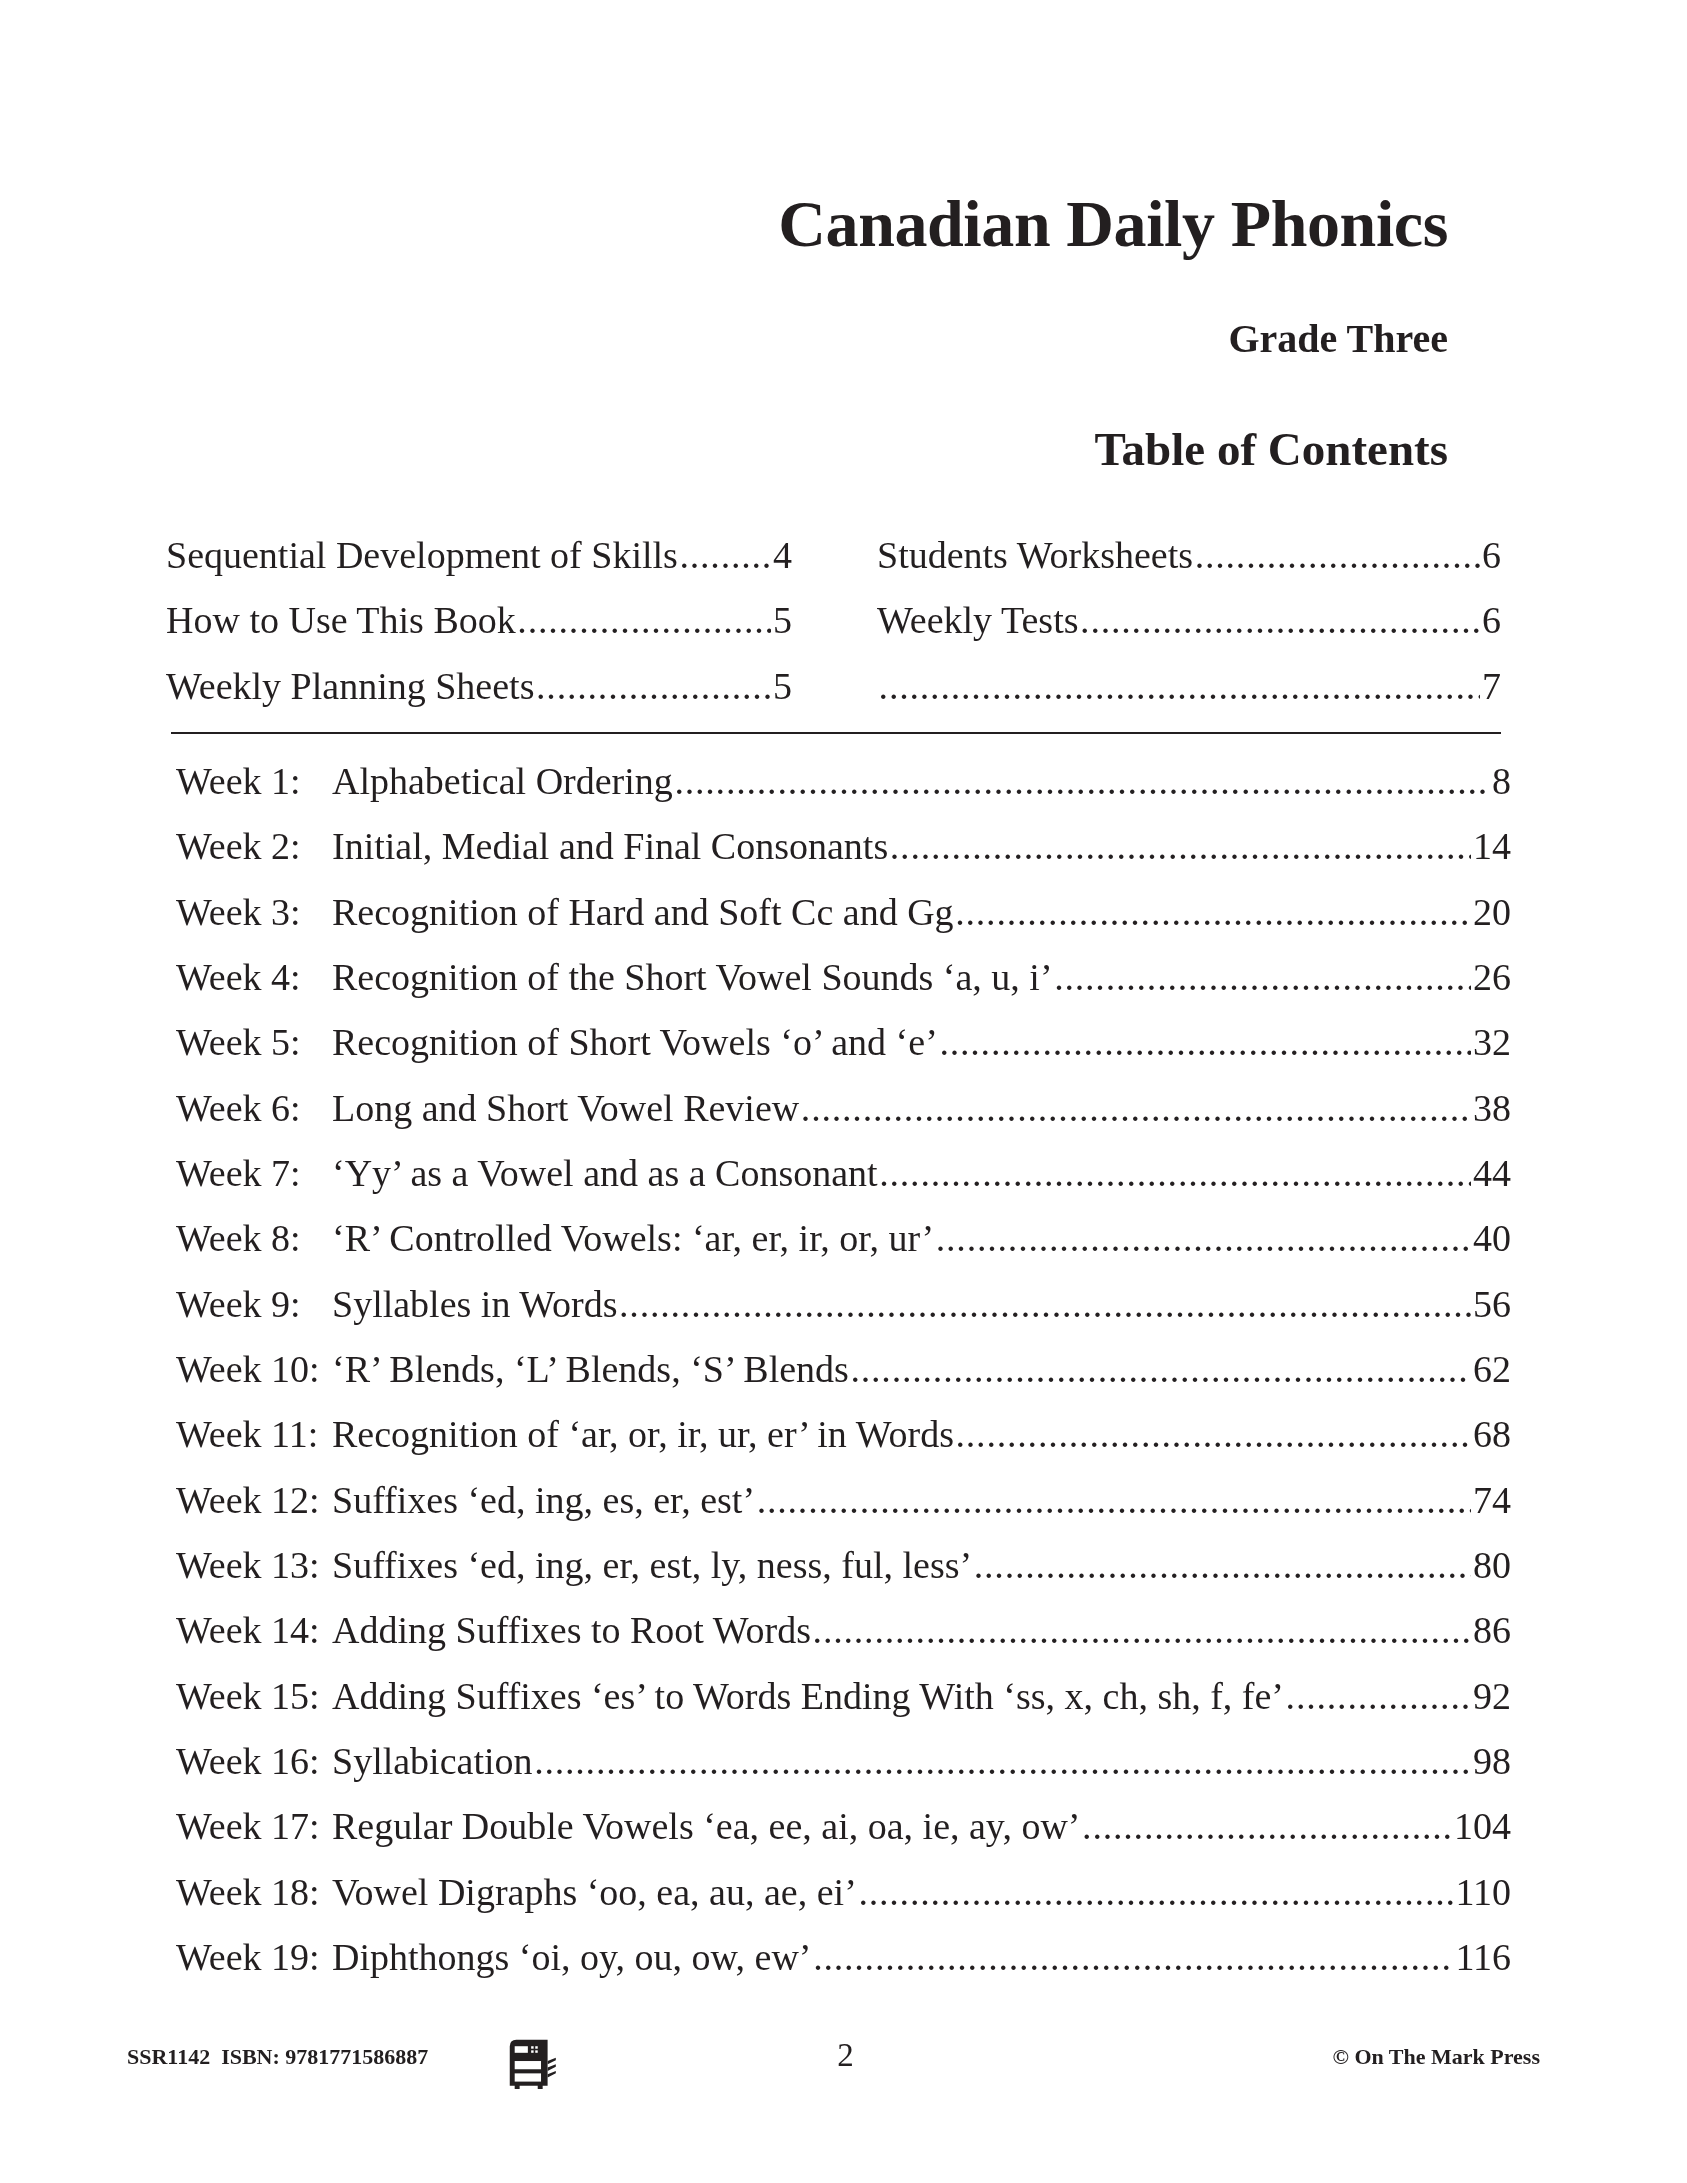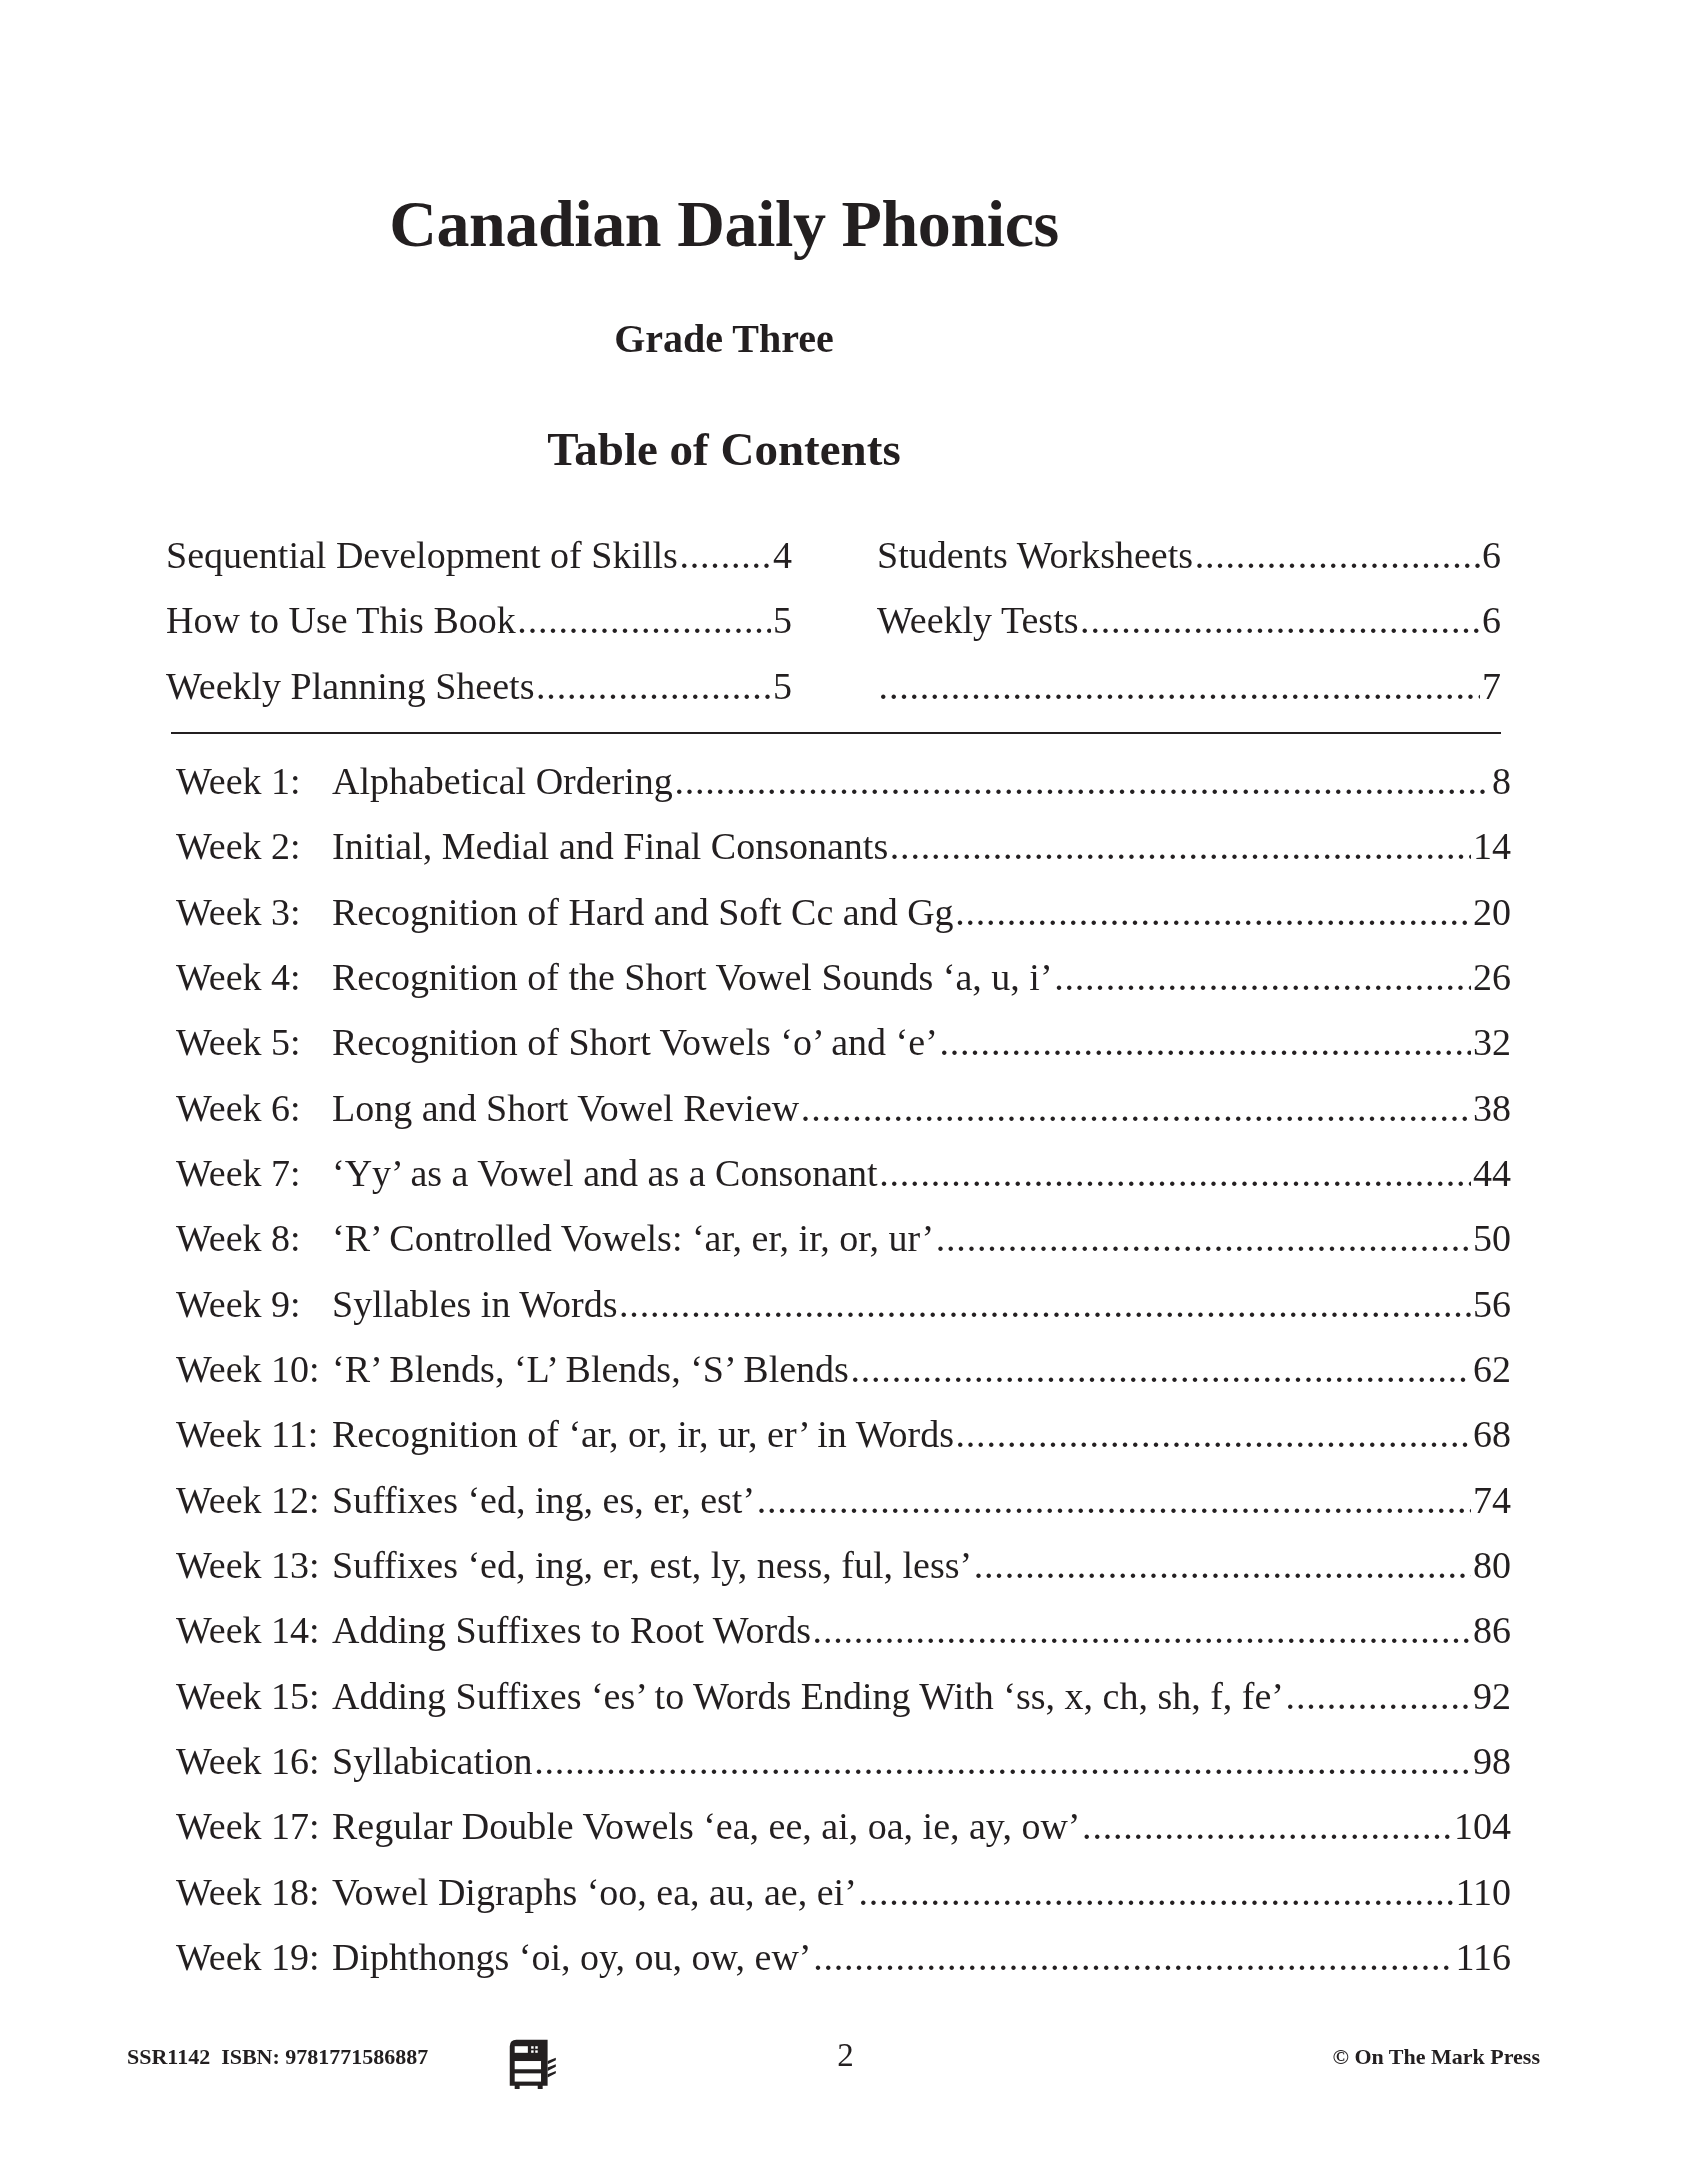--- a/index.html
+++ b/index.html
@@ -1,18 +1,18 @@
 <!DOCTYPE html>
 <html style="font-size:13px"><head>
 <meta charset="utf-8">
 <style>
   html, body { margin: 0; padding: 0; background: #ffffff; }
   body { width: 1687px; height: 2183px; position: relative; overflow: hidden;
          font-family: "Liberation Serif", "DejaVu Serif", serif; color: #231f20; }
-  .title { position: absolute; left: 0; width: 1448px; text-align: center; font-weight: bold; margin: 0; }
+  .title { position: absolute; left: 0; width: 1448px; text-align: right; font-weight: bold; margin: 0; }
   #main-title { top: 183px; font-size: 66px; line-height: 82px; letter-spacing: -0.4px; }
   #grade-title { top: 309px; font-size: 40px; line-height: 59px; }
   #toc-title { top: 420px; font-size: 47px; line-height: 59px; }
 
   .row { position: absolute; display: flex; align-items: baseline; font-size: 38px; line-height: 49px; white-space: nowrap; }
   .row .txt { flex: 0 0 auto; }
   .row .dots { flex: 1 1 auto; overflow: hidden; margin: 0 1.6px; letter-spacing: 0.8px; }
   .row .dots::after { content: "..................................................................................................................................................................................................................................................................................."; }
   .row .pg { flex: 0 0 auto; text-align: right; }
 
@@ -109,21 +109,21 @@
     <div class="row wk" style="top: 1149px;">
       <span class="wlabel">Week 7:</span>
       <span class="txt">‘Yy’ as a Vowel and as a Consonant</span>
       <span class="dots"></span>
       <span class="pg">44</span>
     </div>
     <div class="row wk" style="top: 1214px;">
       <span class="wlabel">Week 8:</span>
       <span class="txt">‘R’ Controlled Vowels: ‘ar, er, ir, or, ur’</span>
       <span class="dots"></span>
-      <span class="pg">50</span>
+      <span class="pg">40</span>
     </div>
     <div class="row wk" style="top: 1280px;">
       <span class="wlabel">Week 9:</span>
       <span class="txt">Syllables in Words</span>
       <span class="dots"></span>
       <span class="pg">56</span>
     </div>
     <div class="row wk" style="top: 1345px;">
       <span class="wlabel">Week 10:</span>
       <span class="txt">‘R’ Blends, ‘L’ Blends, ‘S’ Blends</span>

